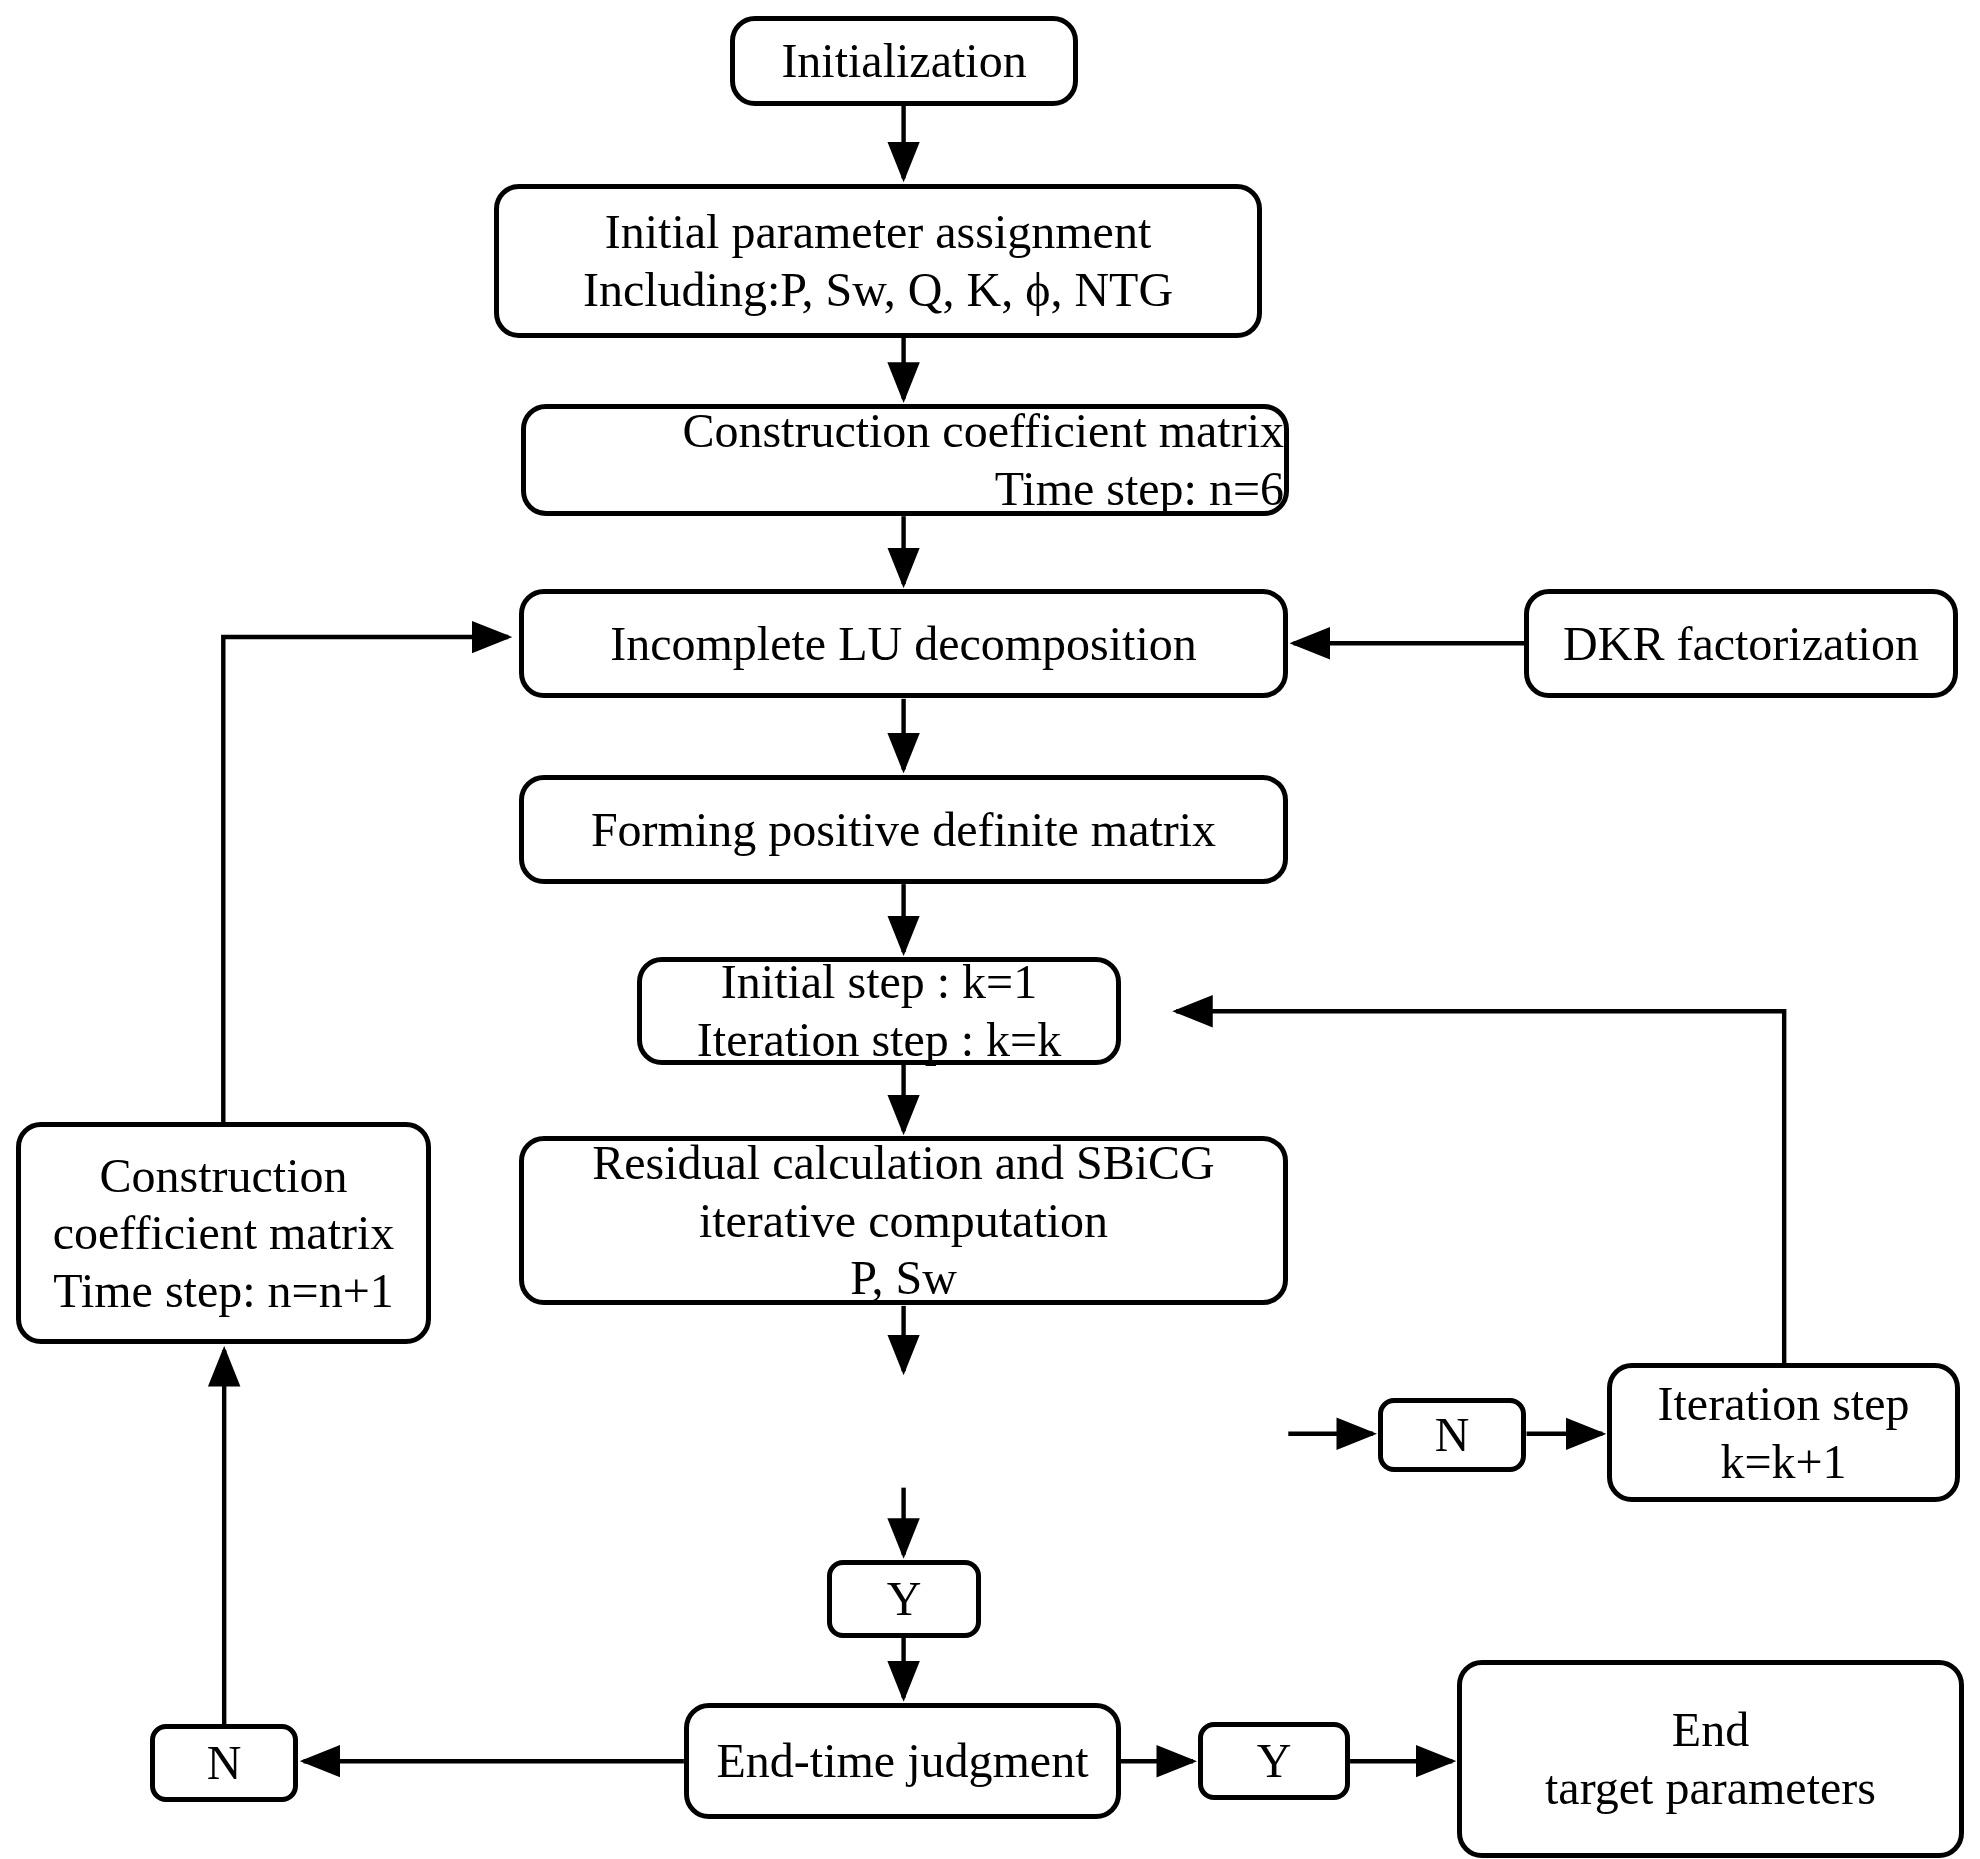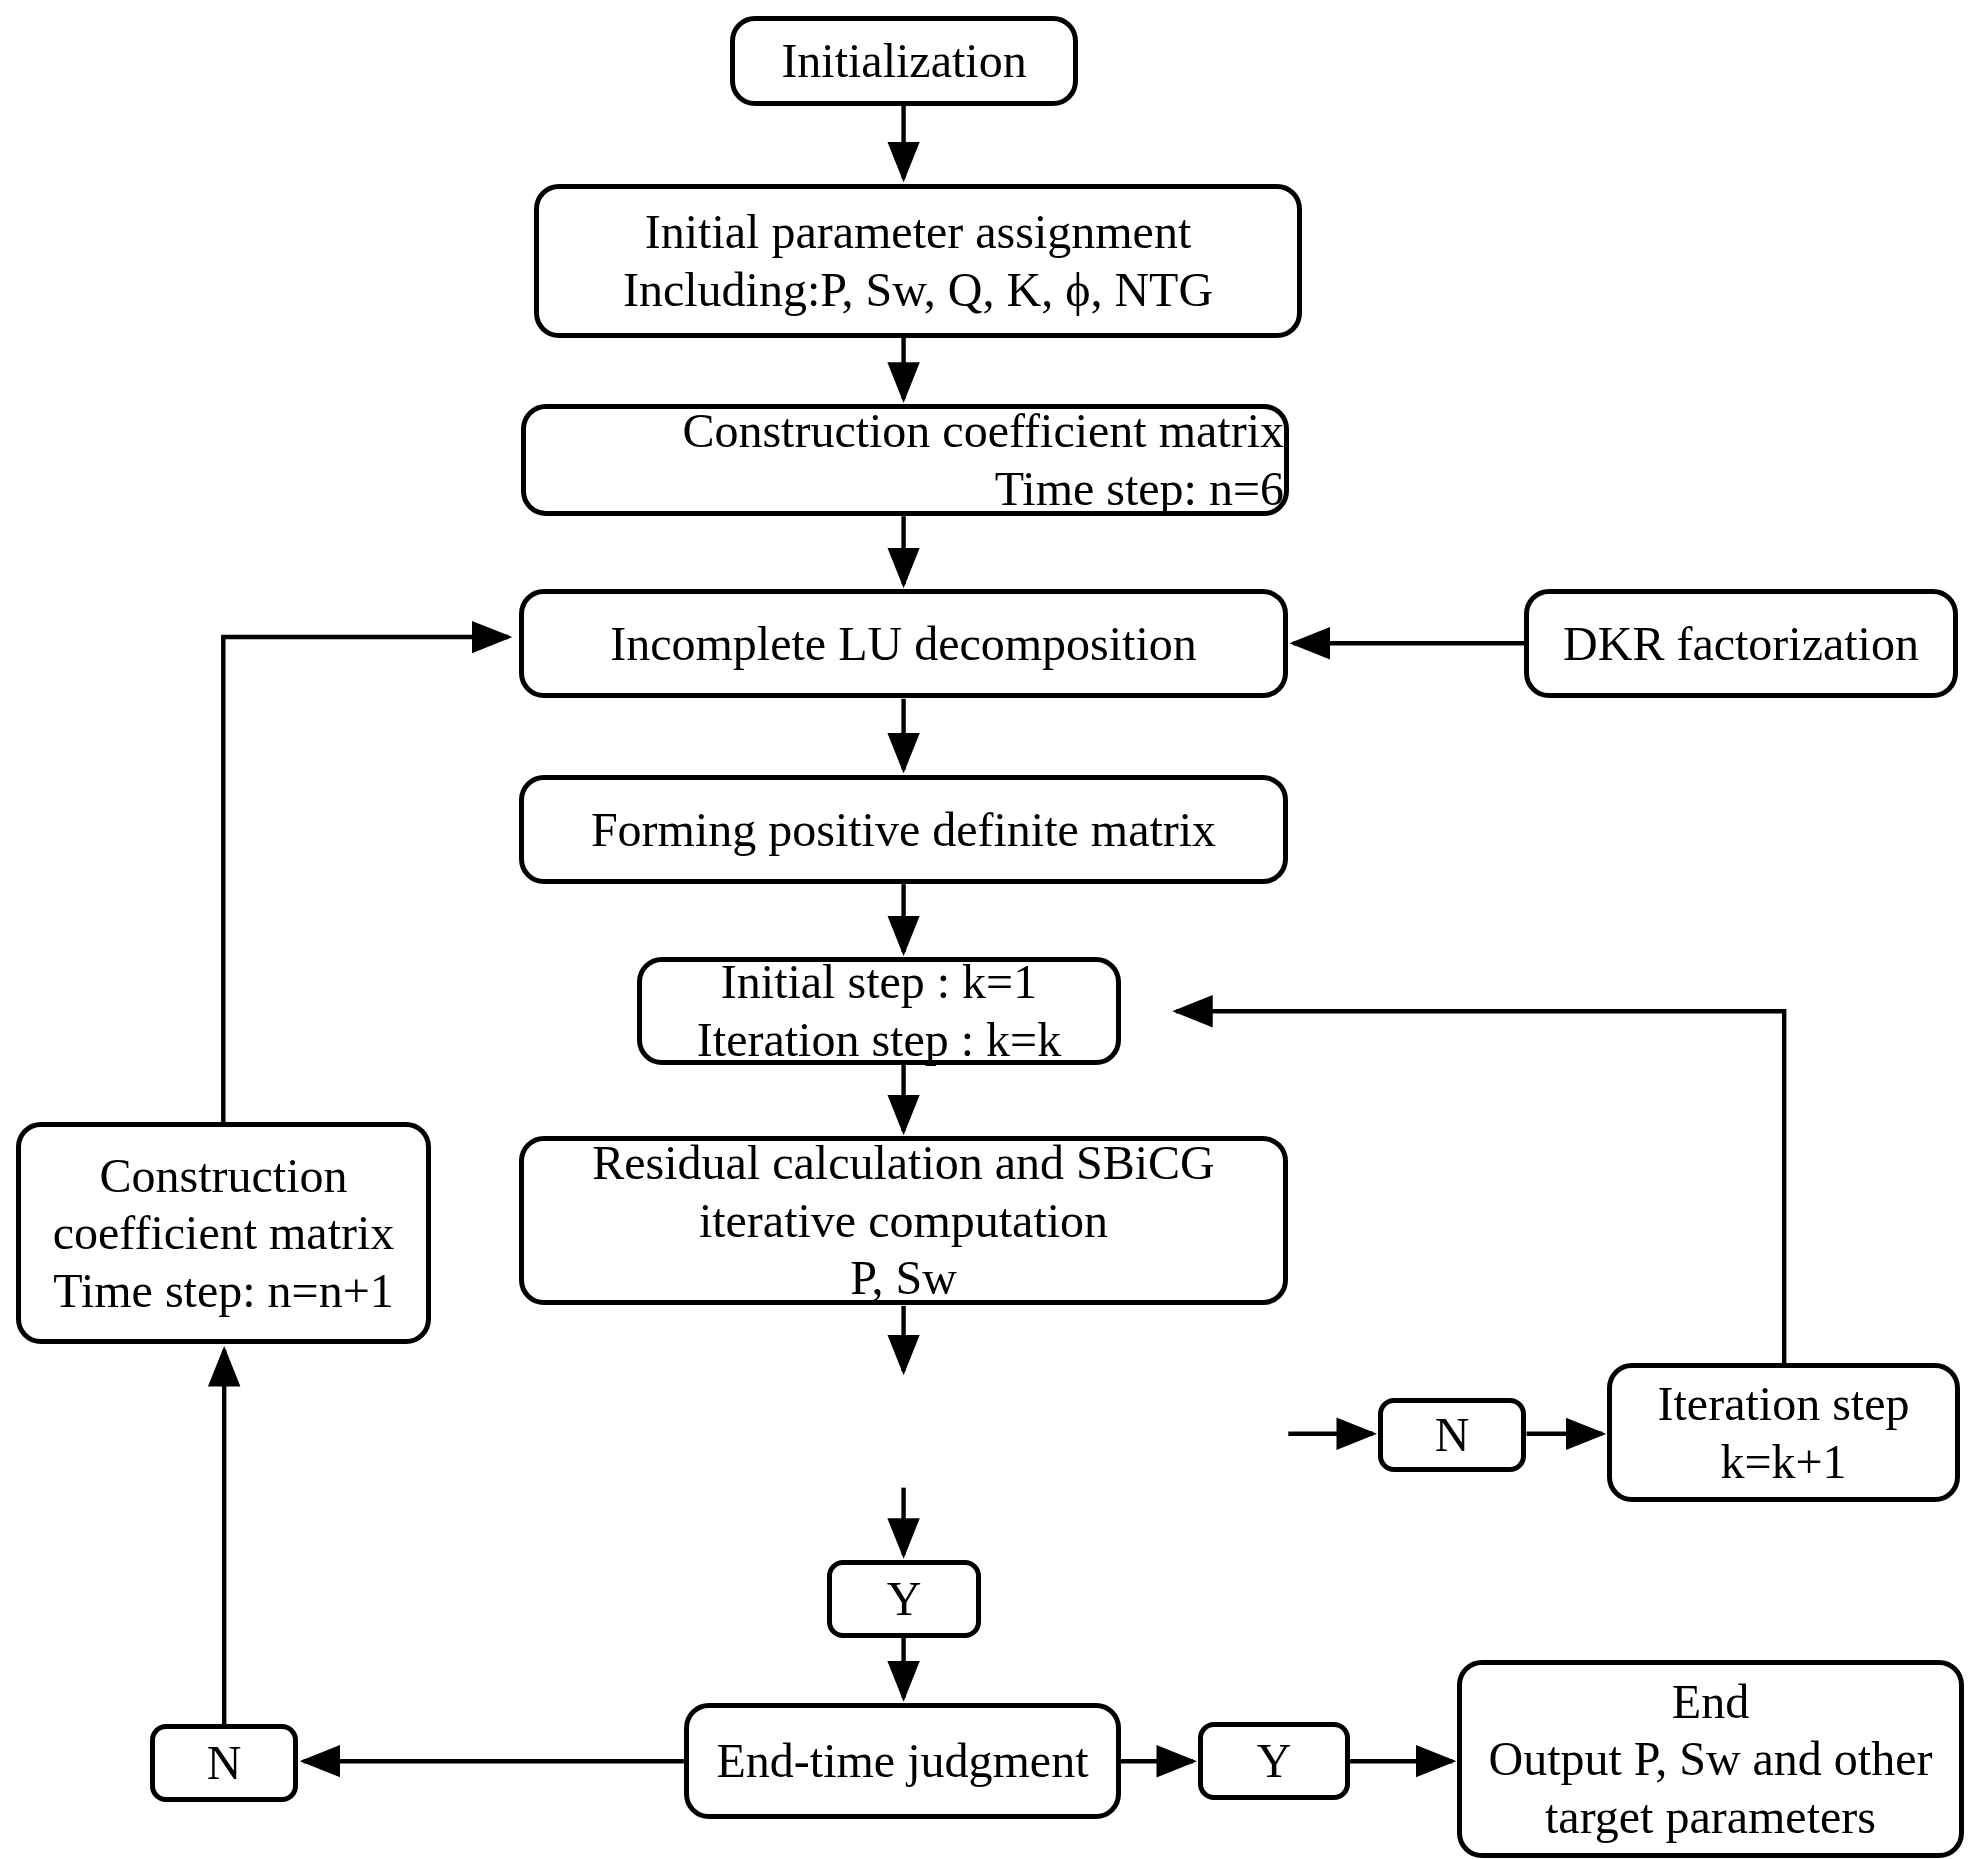--- a/index.html
+++ b/index.html
@@ -6,21 +6,21 @@
   .canvas{position:relative;width:1981px;height:1860px;background:#ffffff;overflow:hidden;
           font-family:"Liberation Serif", serif;color:#000;}
   .wires{position:absolute;left:0;top:0;width:1981px;height:1860px;}
   .node{position:absolute;box-sizing:border-box;border:5.3px solid #000;border-radius:25px;
         background:#fff;display:flex;flex-direction:column;align-items:center;justify-content:center;
         text-align:center;font-size:48px;line-height:1.2;}
   .node .ln{white-space:pre;}
   .it{}
   .small{border-radius:16px;}
   #n-init   {left:730px;  top:16px;   width:348px; height:90px;}
-  #n-param  {left:534px;  top:184px;  width:768px; height:154px;}
+  #n-param  {left:494px;  top:184px;  width:768px; height:154px;}
   #n-ccm1   {left:521px;  top:404px;  width:768px; height:112px;align-items:flex-end;}
   #n-lu     {left:519px;  top:589px;  width:769px; height:109px;}
   #n-dkr    {left:1524px; top:589px;  width:434px; height:109px;}
   #n-form   {left:519px;  top:775px;  width:769px; height:109px;}
   #n-istep  {left:637px;  top:957px; width:484px; height:108px;}
   #n-resid  {left:519px;  top:1136px; width:769px; height:169px;}
   #n-conv   {left:519px;  top:1376px; width:769px; height:111px;}
   #n-nright {left:1378px; top:1398px; width:148px; height:74px;}
   #n-iter   {left:1607px; top:1363px; width:353px; height:139px;}
   #n-ymid   {left:827px;  top:1560px; width:154px; height:78px;}
@@ -117,21 +117,20 @@
   <div class="node" id="n-endtime">
     <span class="ln">End-time judgment</span>
   </div>
 
   <div class="node small" id="n-ybot">
     <span class="ln">Y</span>
   </div>
 
   <div class="node" id="n-end">
     <span class="ln">End</span>
-    <span class="ln"><span>Output </span><span class="it">P, Sw</span><span> and other</span></span>
     <span class="ln">target parameters</span>
   </div>
 
   <div class="node small" id="n-nleft">
     <span class="ln">N</span>
   </div>
 
   <div class="node" id="n-ccm2">
     <span class="ln">Construction</span>
     <span class="ln">coefficient matrix</span>

